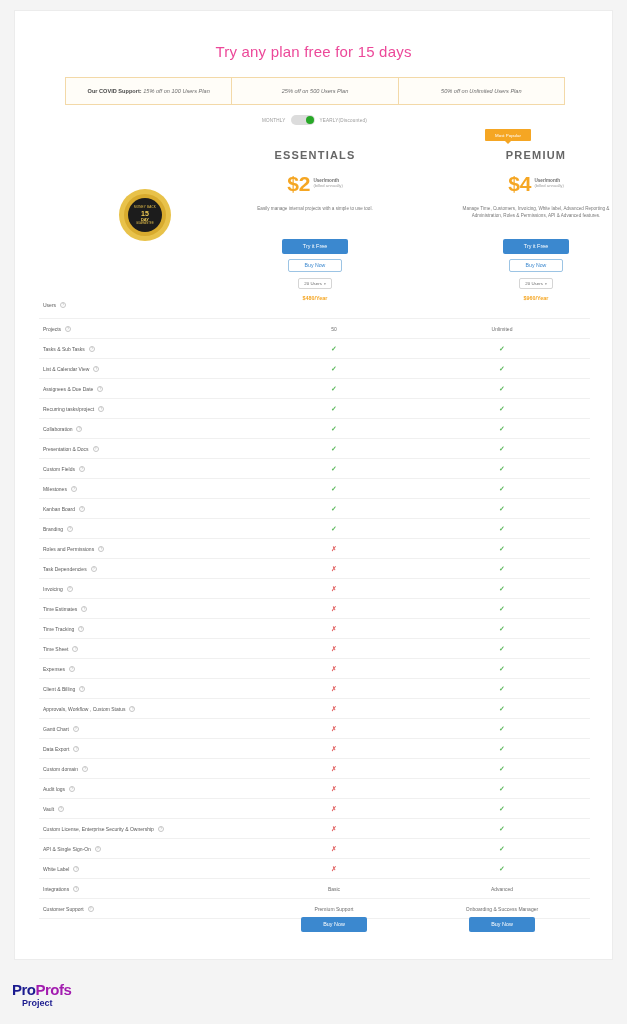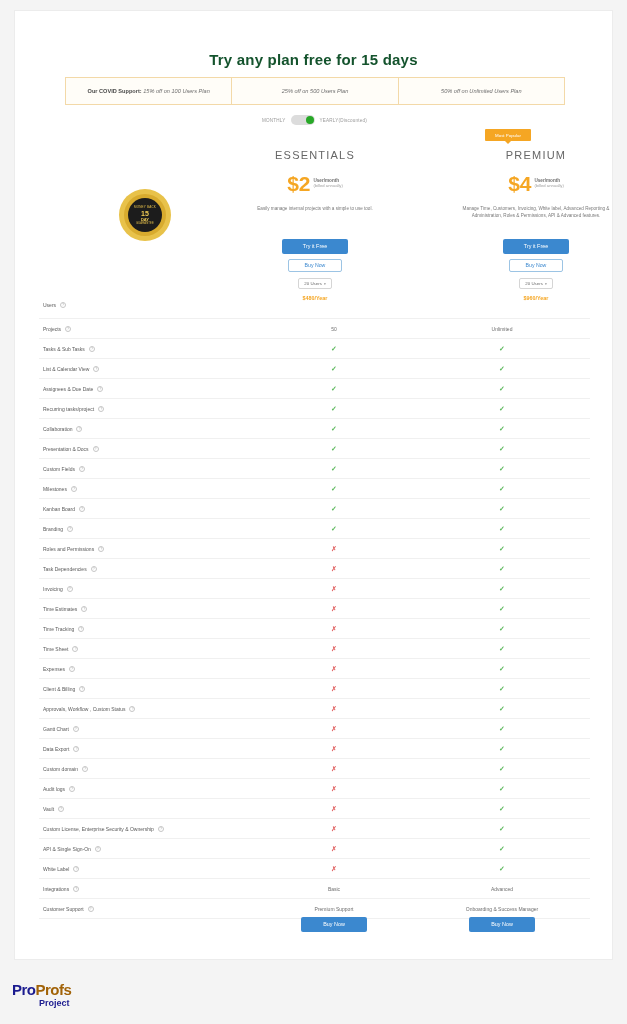--- a/index.html
+++ b/index.html
@@ -16,23 +16,23 @@
     left: 14px; top: 10px;
     width: 599px; height: 950px;
     background: #ffffff;
     border: 1px solid #ececec;
   }
 
   
   .heading {
     text-align: center;
     font-size: 15px;
-    color: #14532d;
-    font-weight: bold;
-    margin-top: 40px;
+    color: #ec4899;
+    font-weight: normal;
+    margin-top: 32px;
     letter-spacing: .2px;
   }
 
   
   .covid-banner {
     position: absolute;
     left: 50px; top: 66px;
     width: 500px; height: 28px;
     border: 1px solid #f3d9a8;
     background: #fffdf8;
@@ -96,21 +96,21 @@
     width: 0; height: 0;
     border-left: 3px solid transparent;
     border-right: 3px solid transparent;
     border-top: 3px solid #f5a623;
   }
 
   .plan-name {
     font-size: 11px;
     color: #666666;
     letter-spacing: 1.2px;
-    font-weight: normal;
+    font-weight: bold;
   }
 
   .price-wrap {
     display: flex; align-items: flex-start; justify-content: center;
     gap: 3px; margin-top: 14px;
   }
   .price-amt {
     font-size: 21px;
     color: #f5a623;
     font-weight: bold;
@@ -239,24 +239,24 @@
   .bottom-cta .slot { flex: 1; text-align: center; }
   .bottom-cta .slot.essentials { max-width: 160px; }
 
   
   .logo {
     position: absolute; left: 12px; top: 982px;
     line-height: 1;
   }
   .logo .l1 { font-size: 15px; font-weight: bold; letter-spacing: -.5px; }
   .logo .pro1 { color: #1b1b8f; }
-  .logo .profs { color: #a16207; }
+  .logo .profs { color: #a21caf; }
   .logo .l2 {
     display: block; font-size: 9px; font-weight: bold;
-    color: #1b1b8f; margin-top: 1px; margin-left: 27px;
+    color: #1b1b8f; margin-top: 1px; margin-left: 10px;
   }
 </style>
 </head>
 <body>
 
 <div class="page">
   <div class="card">
 
     <h1 class="heading">Try any plan free for 15 days</h1>
 

